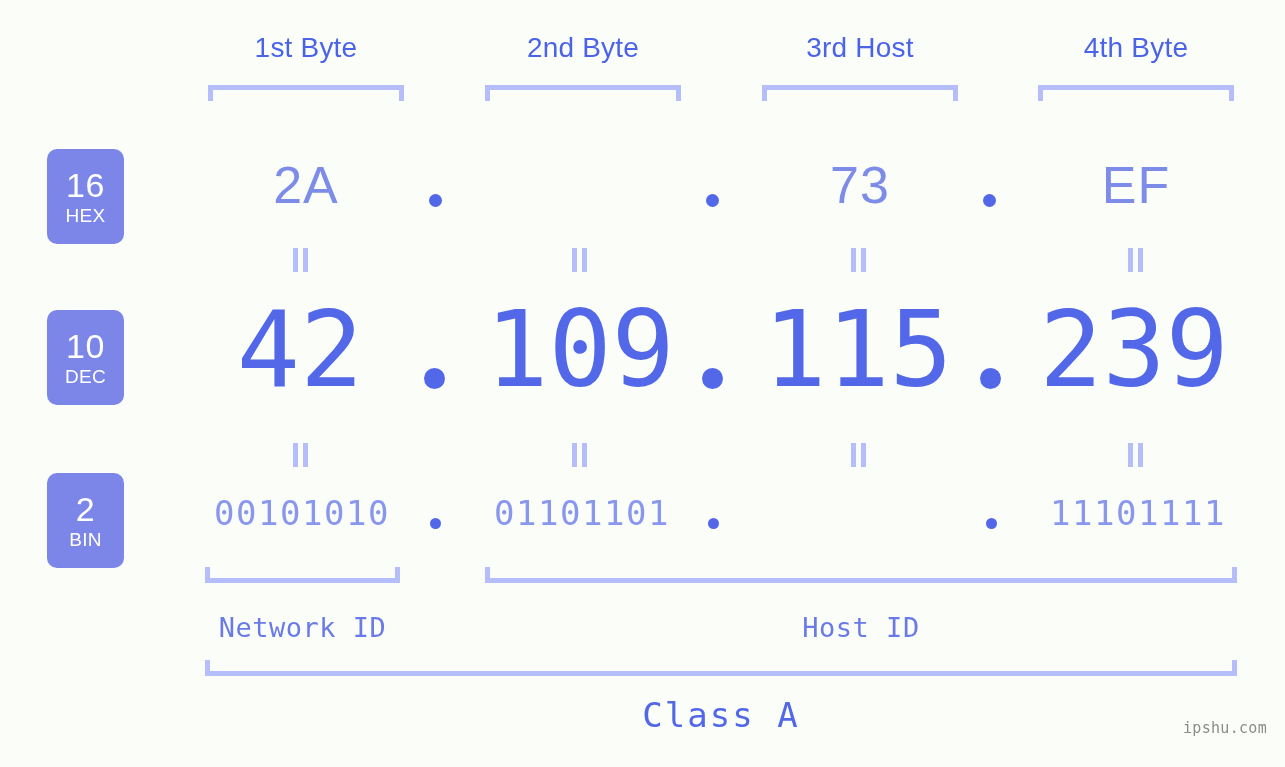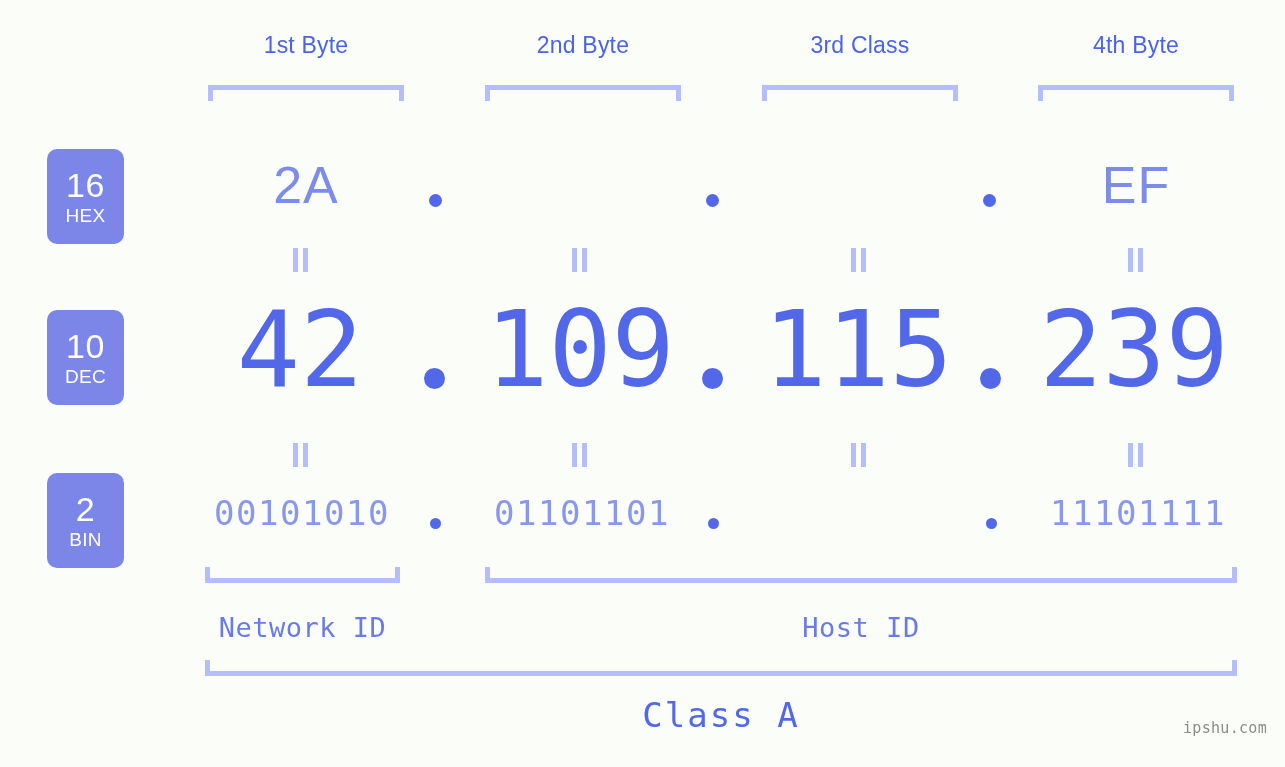--- a/index.html
+++ b/index.html
@@ -17,21 +17,21 @@
   #stage {
     position: relative;
     width: 1285px;
     height: 767px;
   }
 
   
   .byte-label {
     position: absolute;
     top: 32px;
-    font-size: 23px;
+    font-size: 28px;
     color: #4a63e8;
     text-align: center;
     letter-spacing: 0.2px;
     white-space: nowrap;
   }
 
   
   .bracket-down {
     position: absolute;
     height: 16px;
@@ -182,36 +182,37 @@
     letter-spacing: 0.3px;
   }
 </style>
 </head>
 <body>
 
 <div id="stage">
 
   <div class="byte-label" style="left:208px; width:196px;">1st Byte</div>
   <div class="byte-label" style="left:485px; width:196px;">2nd Byte</div>
-  <div class="byte-label" style="left:762px; width:196px;">3rd Class</div>
+  <div class="byte-label" style="left:762px; width:196px;">3rd Host</div>
   <div class="byte-label" style="left:1038px; width:196px;">4th Byte</div>
 
   <div class="bracket-down" style="left:208px; top:85px; width:196px;"></div>
   <div class="bracket-down" style="left:485px; top:85px; width:196px;"></div>
   <div class="bracket-down" style="left:762px; top:85px; width:196px;"></div>
   <div class="bracket-down" style="left:1038px; top:85px; width:196px;"></div>
 
   <div class="badge" style="top:149px;">
     <span class="num">16</span>
     <span class="nm">HEX</span>
   </div>
 
   <div class="hex-val" style="left:208px; width:196px;">2A</div>
   <div class="hex-dot" style="left:429px;"></div>
   <div class="hex-dot" style="left:706px;"></div>
+  <div class="hex-val" style="left:762px; width:196px;">73</div>
   <div class="hex-dot" style="left:983px;"></div>
   <div class="hex-val" style="left:1038px; width:196px;">EF</div>
 
   <div class="eq" style="left:293px; top:248px;">
       <i></i>
       <i></i>
     </div>
   <div class="eq" style="left:572px; top:248px;">
       <i></i>
       <i></i>

